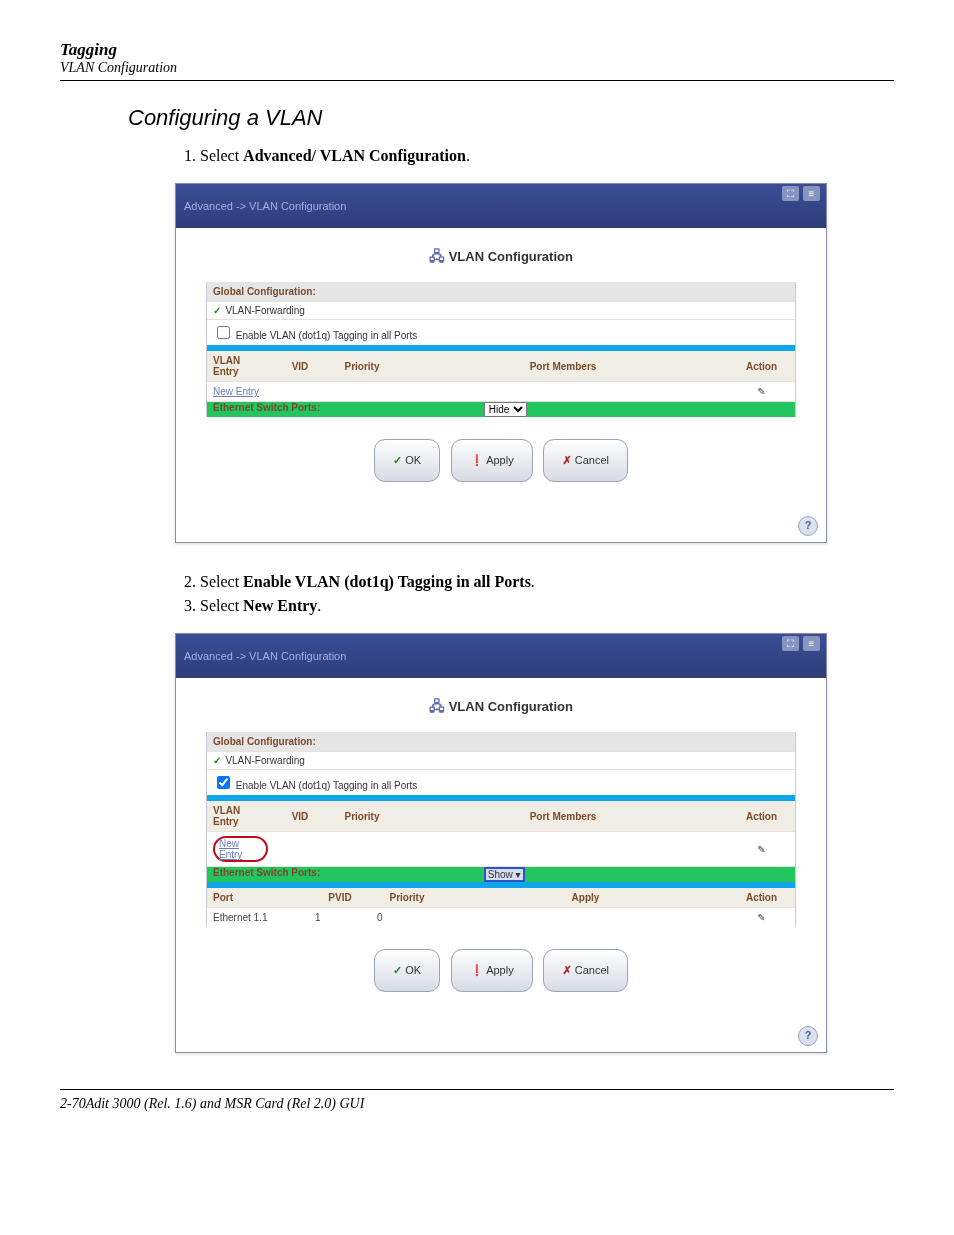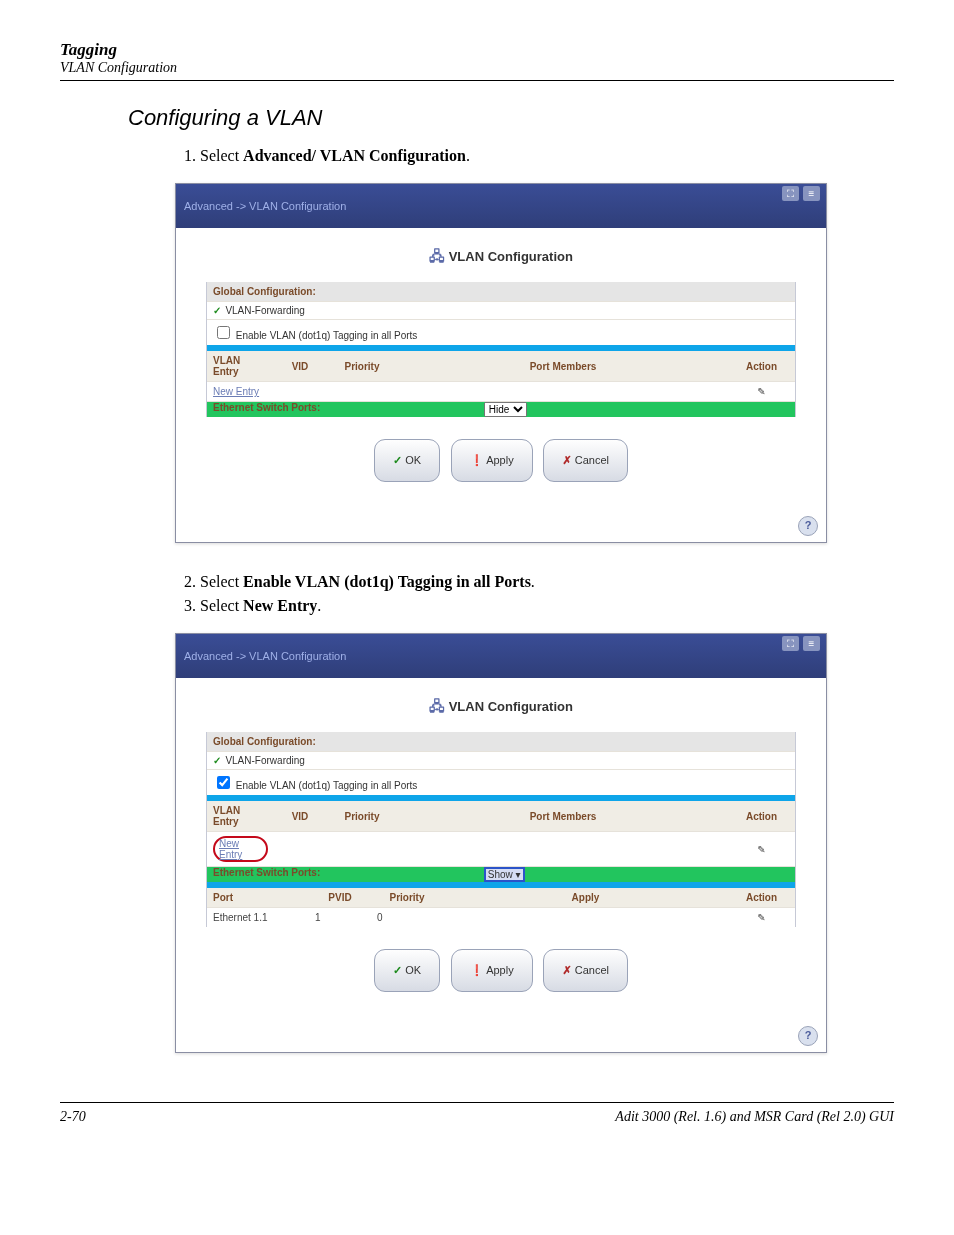--- a/index.html
+++ b/index.html
@@ -73,22 +73,22 @@
   .pill {
     display:inline-block; border:1px solid #9aa3b8;
     background:linear-gradient(#fefefe,#d7dbe4);
     border-radius:11px; padding:14px 18px; font-size:11px; margin:0 4px; color:#333;
   }
   .pill .ok{color:#1c8a1c;font-weight:bold;} .pill .ap{color:#b58a1c;font-weight:bold;} .pill .cn{color:#b02a2a;font-weight:bold;}
   .help-corner { text-align:right; padding:6px 8px 6px 0; }
   .help-badge { display:inline-block; width:18px;height:18px;border-radius:50%;background:#d9e0ee;border:1px solid #9aa3b8;color:#4a5b9b;font-weight:bold;font-size:11px;text-align:center;line-height:16px;}
   .circled { border:2px solid #c4091a; border-radius:14px; padding:0 4px; display:inline-block; }
   .footer-area {
-    border-top: 1.5px solid #000; margin-top: 49px; padding-top:6px;
-    display:flex; justify-content:space-between; font-style:italic; font-size:14px;
+    border-top: 1.5px solid #000; margin-top: 36px; padding-top:6px;
+    display:flex; justify-content:flex-start; font-style:italic; font-size:14px;
   }
   .sel-show { border:2px solid #2b54c9; background:#d6ddf3; padding:0 2px; font-size:10px; }
 </style>
 </head>
 <body>
 
 <div class="header-area">
   <div class="header-title">Tagging</div>
   <div class="header-sub">VLAN Configuration</div>
 </div>

